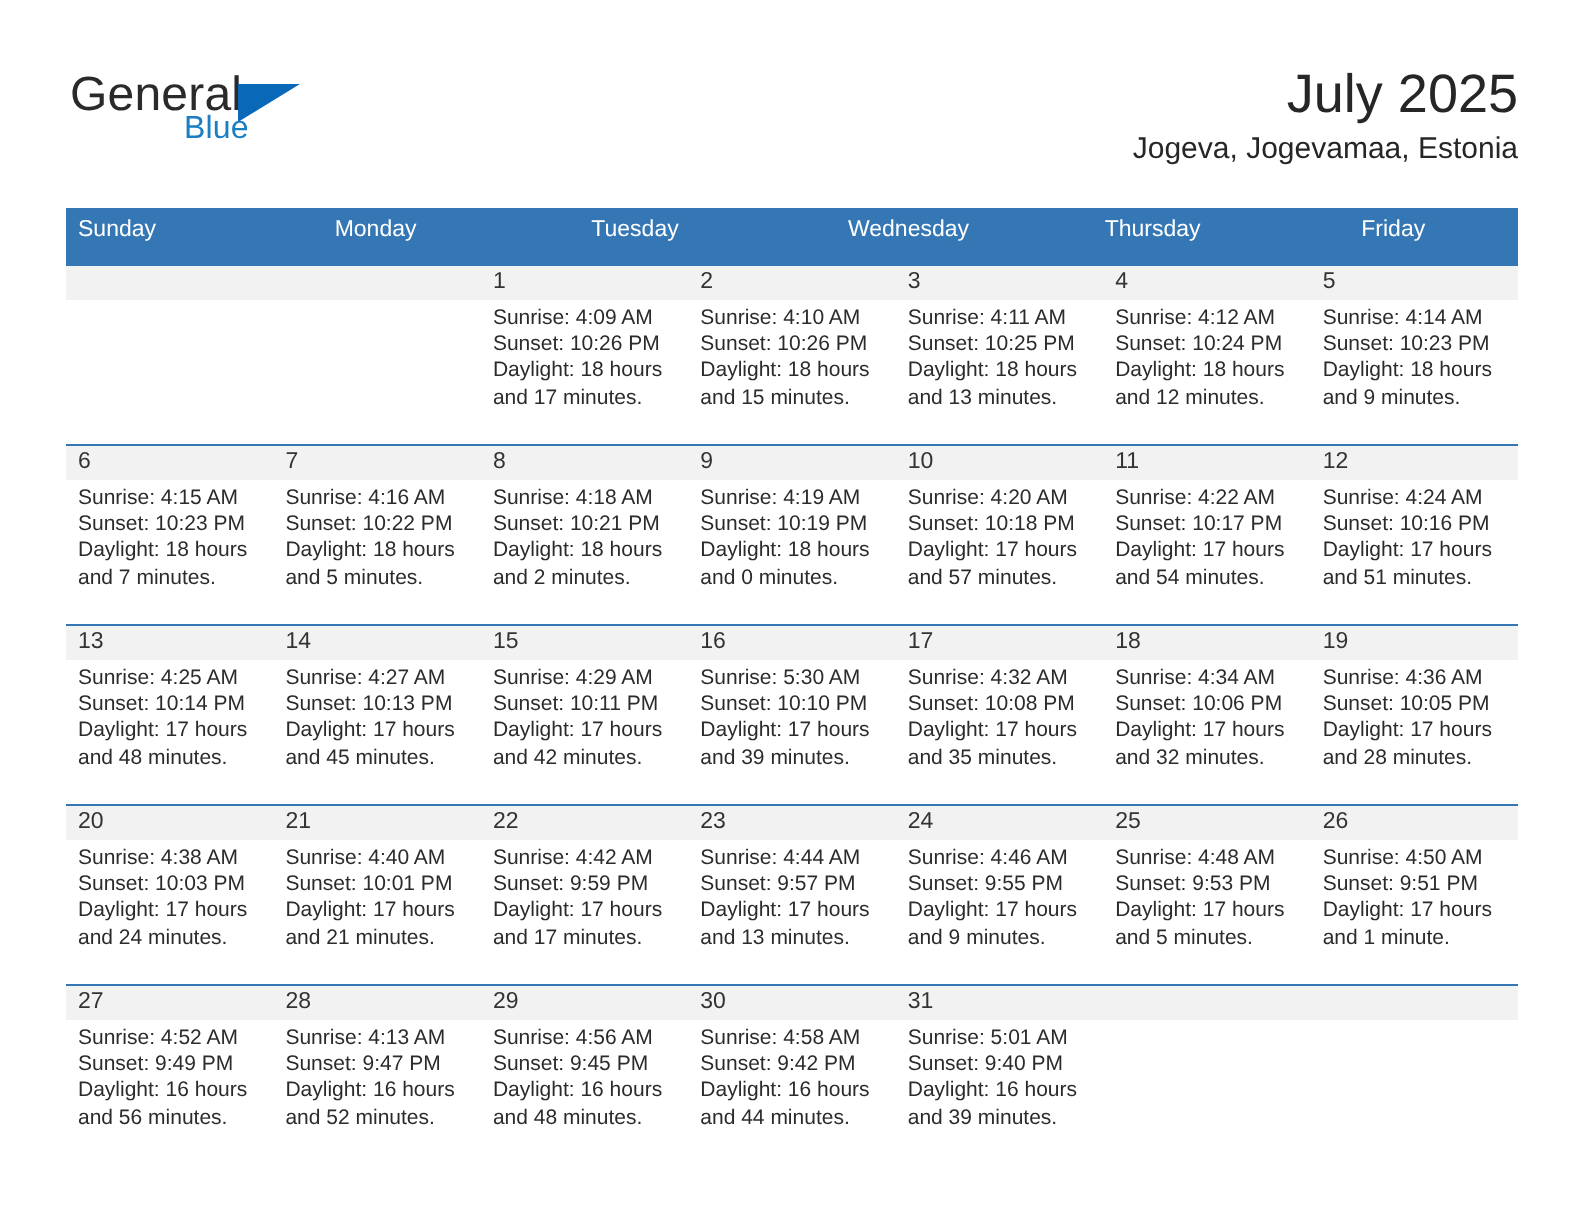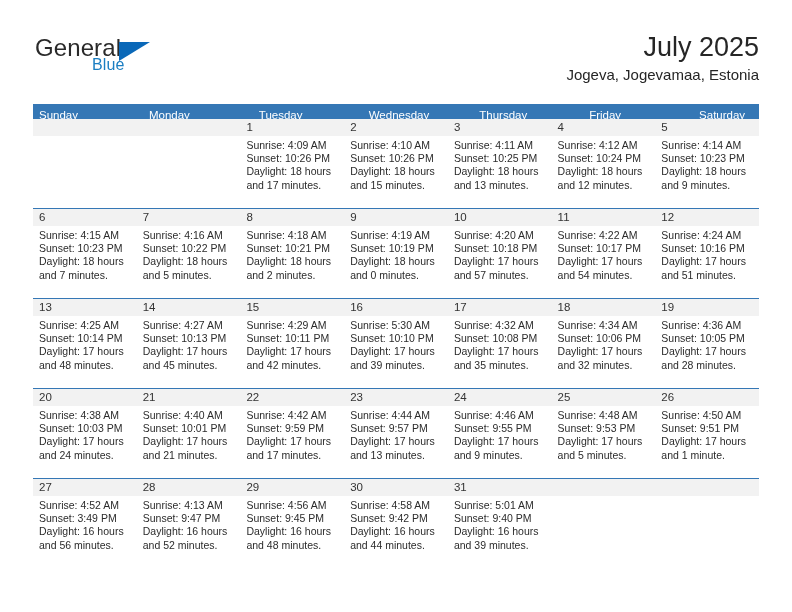--- a/index.html
+++ b/index.html
@@ -86,21 +86,21 @@
   
   .calendar {
     position: absolute;
     left: 33px;
     top: 104px;
     width: 726px;
   }
   .weekdays {
     display: flex;
     background: #3577b5;
-    height: 14px;
+    height: 28px;
     gap: 44px;
   }
   .weekday {
     flex: 1 1 0;
     color: #ffffff;
     font-size: 11.5px;
     line-height: 22px;
     padding-left: 6px;
     box-sizing: border-box;
   }
@@ -162,21 +162,20 @@
 
   <div class="calendar">
 
     <div class="weekdays">
       <div class="weekday">Sunday</div>
       <div class="weekday">Monday</div>
       <div class="weekday">Tuesday</div>
       <div class="weekday">Wednesday</div>
       <div class="weekday">Thursday</div>
       <div class="weekday">Friday</div>
-      <div class="weekday">Saturday</div>
     </div>
 
     <div class="week">
       <div class="day empty">
         <div class="day-number-band"></div>
         <div class="day-info">
           <div></div>
           <div></div>
           <div></div>
           <div></div>
@@ -434,21 +433,21 @@
           <div>and 1 minute.</div>
         </div>
       </div>
     </div>
 
     <div class="week">
       <div class="day">
         <div class="day-number-band">27</div>
         <div class="day-info">
           <div>Sunrise: 4:52 AM</div>
-          <div>Sunset: 3:49 PM</div>
+          <div>Sunset: 9:49 PM</div>
           <div>Daylight: 16 hours</div>
           <div>and 56 minutes.</div>
         </div>
       </div>
       <div class="day">
         <div class="day-number-band">28</div>
         <div class="day-info">
           <div>Sunrise: 4:13 AM</div>
           <div>Sunset: 9:47 PM</div>
           <div>Daylight: 16 hours</div>

